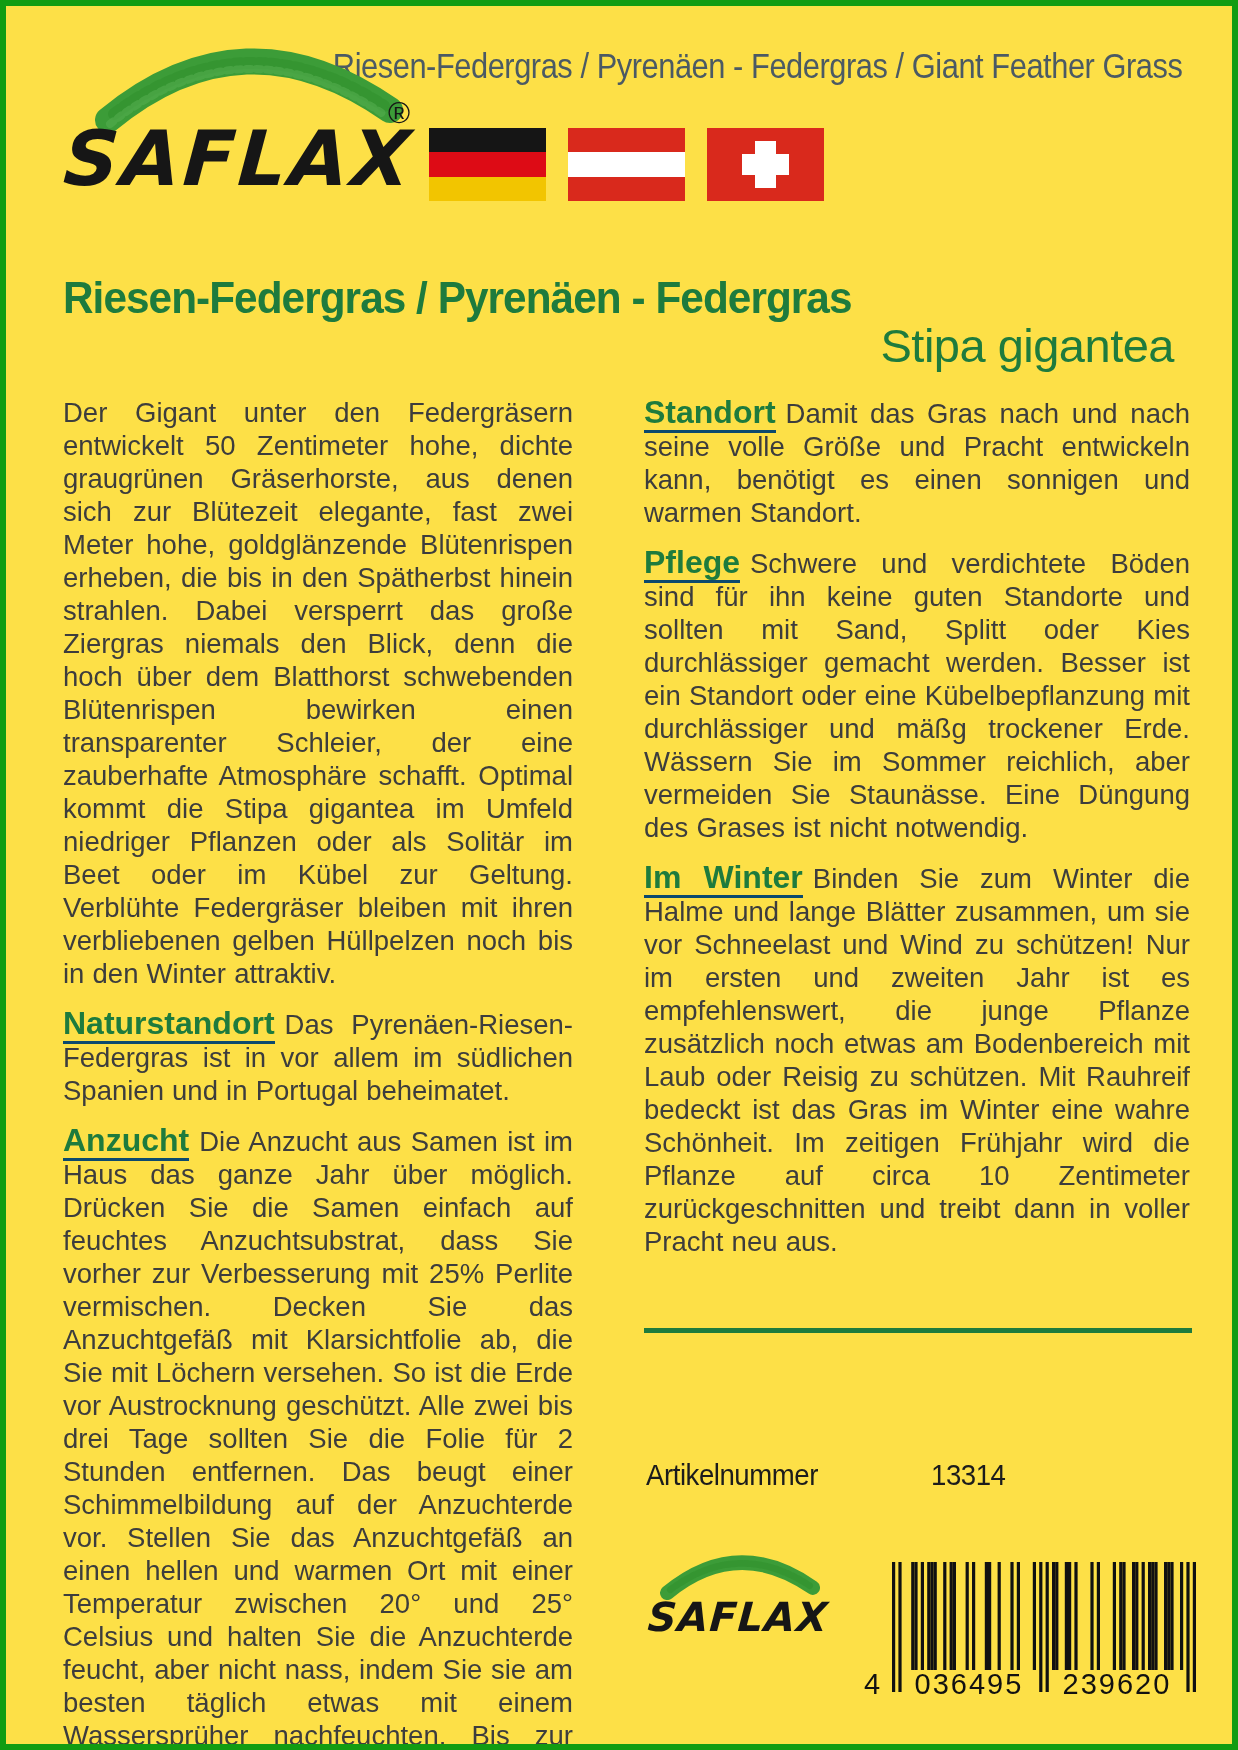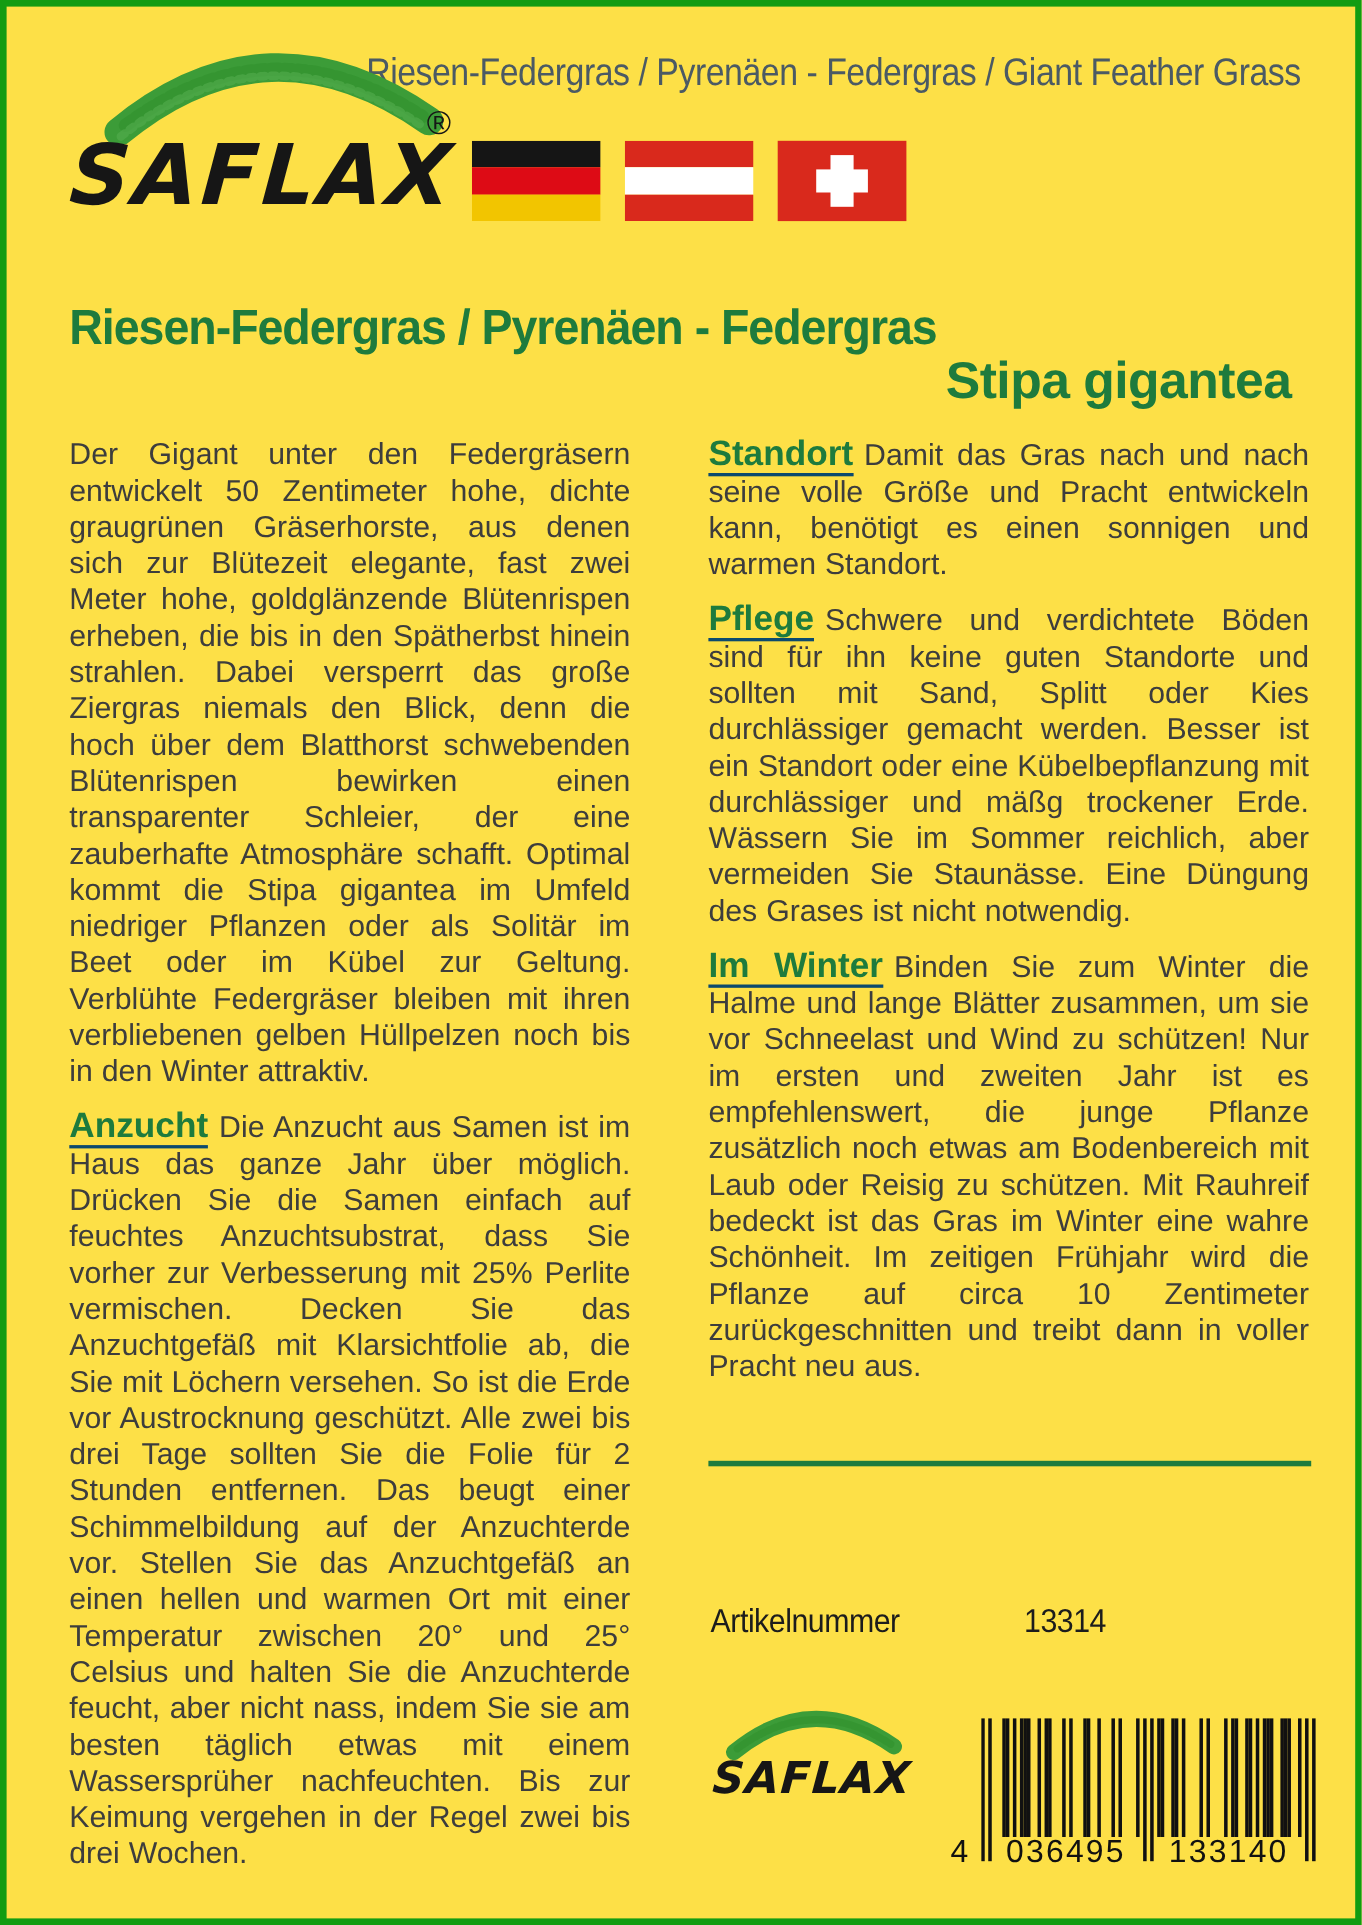--- a/index.html
+++ b/index.html
@@ -37,21 +37,21 @@
   .flag-ch .ch{position:absolute;left:35px;top:26px;width:47px;height:21px;background:#fff;}
   
   .title{
     position:absolute;left:57px;top:266px;
     font-size:45px;font-weight:bold;color:#1e7b3d;
     letter-spacing:-1px;white-space:nowrap;
     transform:scaleX(.94);transform-origin:0 50%;
   }
   .subtitle{
     position:absolute;right:58px;top:312px;
-    font-size:47px;font-weight:bold;color:#1e7b3d;
+    font-size:47px;font-weight:normal;color:#1e7b3d;
     letter-spacing:-0.5px;
   }
   
   .col{position:absolute;top:390px;color:#3d3d3d;font-size:27.5px;line-height:33px;
        text-align:justify;hyphens:auto;-webkit-hyphens:auto;word-spacing:0.5px;}
   .col-left{left:57px;width:510px;}
   .col-right{left:638px;width:546px;}
   .col p{margin:0 0 17px 0;}
   .h-green{
     color:#1e7b3d;font-weight:bold;font-size:32px;
@@ -110,20 +110,21 @@
       <span class="cv"></span>
         <span class="ch"></span>
     </div>
   </div>
 
   <div class="title">Riesen-Federgras / Pyrenäen - Federgras</div>
   <div class="subtitle">Stipa gigantea</div>
 
   <div class="col col-left">
     <p>Der Gigant unter den Federgräsern entwickelt 50 Zentimeter hohe, dichte graugrünen Gräserhorste, aus denen sich zur Blütezeit elegante, fast zwei Meter hohe, goldglänzende Blütenrispen erheben, die bis in den Spätherbst hinein strahlen. Dabei versperrt das große Ziergras niemals den Blick, denn die hoch über dem Blatthorst schwebenden Blütenrispen bewirken einen transparenter Schleier, der eine zauberhafte Atmosphäre schafft. Optimal kommt die Stipa gigantea im Umfeld niedriger Pflanzen oder als Solitär im Beet oder im Kübel zur Geltung. Verblühte Federgräser bleiben mit ihren verbliebenen gelben Hüllpelzen noch bis in den Winter attraktiv.</p>
+    <p><span class="h-green">Naturstandort</span><span>Das Pyrenäen-Riesen-Federgras ist in vor allem im südlichen Spanien und in Portugal beheimatet.</span></p>
     <p><span class="h-green">Anzucht</span><span>Die Anzucht aus Samen ist im Haus das ganze Jahr über möglich. Drücken Sie die Samen einfach auf feuchtes Anzuchtsubstrat, dass Sie vorher zur Verbesserung mit 25% Perlite vermischen. Decken Sie das Anzuchtgefäß mit Klarsichtfolie ab, die Sie mit Löchern versehen. So ist die Erde vor Austrocknung geschützt. Alle zwei bis drei Tage sollten Sie die Folie für 2 Stunden entfernen. Das beugt einer Schimmelbildung auf der Anzuchterde vor. Stellen Sie das Anzuchtgefäß an einen hellen und warmen Ort mit einer Temperatur zwischen 20° und 25° Celsius und halten Sie die Anzuchterde feucht, aber nicht nass, indem Sie sie am besten täglich etwas mit einem Wassersprüher nachfeuchten. Bis zur Keimung vergehen in der Regel zwei bis drei Wochen.</span></p>
   </div>
 
   <div class="col col-right">
     <p><span class="h-green">Standort</span><span>Damit das Gras nach und nach seine volle Größe und Pracht entwickeln kann, benötigt es einen sonnigen und warmen Standort.</span></p>
     <p><span class="h-green">Pflege</span><span>Schwere und verdichtete Böden sind für ihn keine guten Standorte und sollten mit Sand, Splitt oder Kies durchlässiger gemacht werden. Besser ist ein Standort oder eine Kübelbepflanzung mit durchlässiger und mäßg trockener Erde. Wässern Sie im Sommer reichlich, aber vermeiden Sie Staunässe. Eine Düngung des Grases ist nicht notwendig.</span></p>
     <p><span class="h-green">Im Winter</span><span>Binden Sie zum Winter die Halme und lange Blätter zusammen, um sie vor Schneelast und Wind zu schützen! Nur im ersten und zweiten Jahr ist es empfehlenswert, die junge Pflanze zusätzlich noch etwas am Bodenbereich mit Laub oder Reisig zu schützen. Mit Rauhreif bedeckt ist das Gras im Winter eine wahre Schönheit. Im zeitigen Frühjahr wird die Pflanze auf circa 10 Zentimeter zurückgeschnitten und treibt dann in voller Pracht neu aus.</span></p>
   </div>
 
   <div class="sep"></div>
@@ -184,16 +185,16 @@
         <rect x="262.4" y="0" width="3.2" height="108" fill="#111"></rect>
         <rect x="272.0" y="0" width="3.2" height="108" fill="#111"></rect>
         <rect x="275.2" y="0" width="3.2" height="108" fill="#111"></rect>
         <rect x="278.4" y="0" width="3.2" height="108" fill="#111"></rect>
         <rect x="288.0" y="0" width="3.2" height="108" fill="#111"></rect>
         <rect x="294.4" y="0" width="3.2" height="130" fill="#111"></rect>
         <rect x="300.8" y="0" width="3.2" height="130" fill="#111"></rect>
       </svg>
     <span class="bc-digit bc-first">4</span>
     <span class="bc-digit bc-left">036495</span>
-    <span class="bc-digit bc-right">133140</span>
+    <span class="bc-digit bc-right">239620</span>
   </div>
 
 </div>
 
 </body></html>

